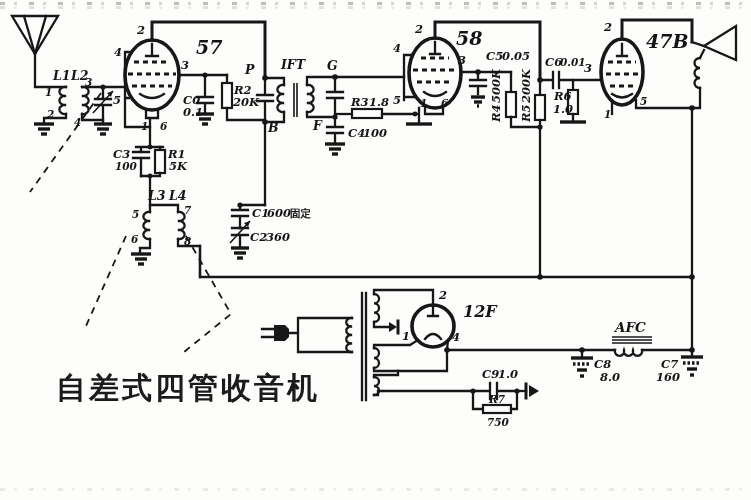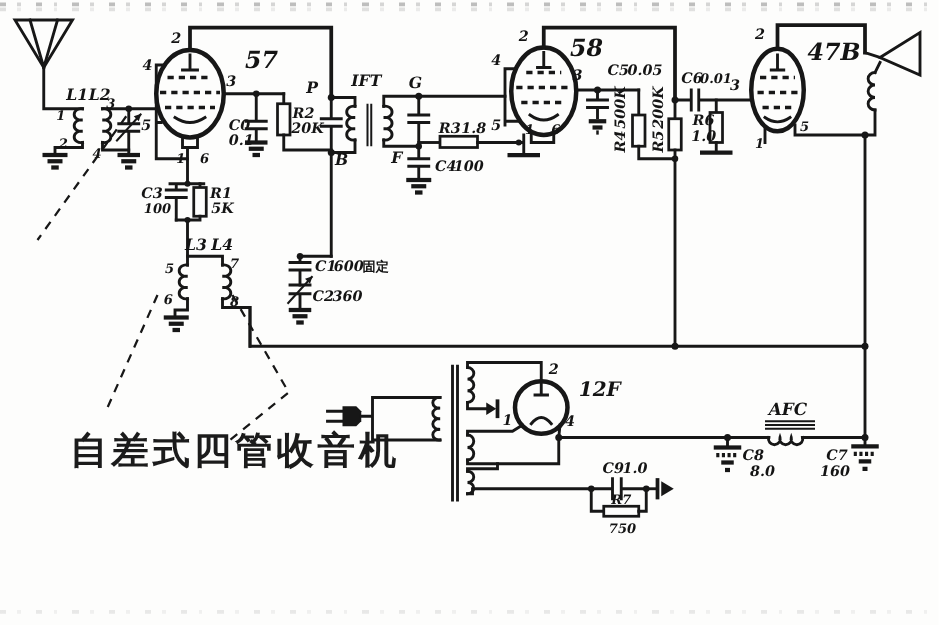--- a/index.html
+++ b/index.html
@@ -17,21 +17,21 @@
   .tube{stroke:#171717;stroke-width:3.6;fill:none}
   .bar{stroke:#171717;stroke-width:3.4;fill:none;stroke-linecap:butt}
   .dash{stroke:#171717;stroke-width:1.8;fill:none;stroke-dasharray:7 6}
   .grid-dash{stroke:#171717;stroke-width:2.8;fill:none;stroke-dasharray:5 4}
   .fill{fill:#171717;stroke:none}
   .comp{fill:#fdfdfc;stroke:#171717;stroke-width:2.2}
   text{font-family:"DejaVu Serif", serif;font-style:italic;font-weight:bold;fill:#141414}
   .fs10{font-size:10.5px}.fs11{font-size:11.5px}.fs12{font-size:12.5px}
   .fs13{font-size:13.5px}.fs16{font-size:16px}.fs18{font-size:19px}
   .cjk{font-style:normal;font-family:"DejaVu Sans",sans-serif;font-size:10.5px}
-  #caption{position:absolute;left:56px;top:340px;font-size:30px;font-weight:bold;
+  #caption{position:absolute;left:56px;top:368px;font-size:30px;font-weight:bold;
            letter-spacing:3px;color:#1b1b1b;font-family:"DejaVu Sans",sans-serif;}
 </style>
 </head>
 <body>
 
 <div id="stage">
   <div class="noise top1"></div>
   <div class="noise top2"></div>
   <div class="noise bot1"></div>
 

